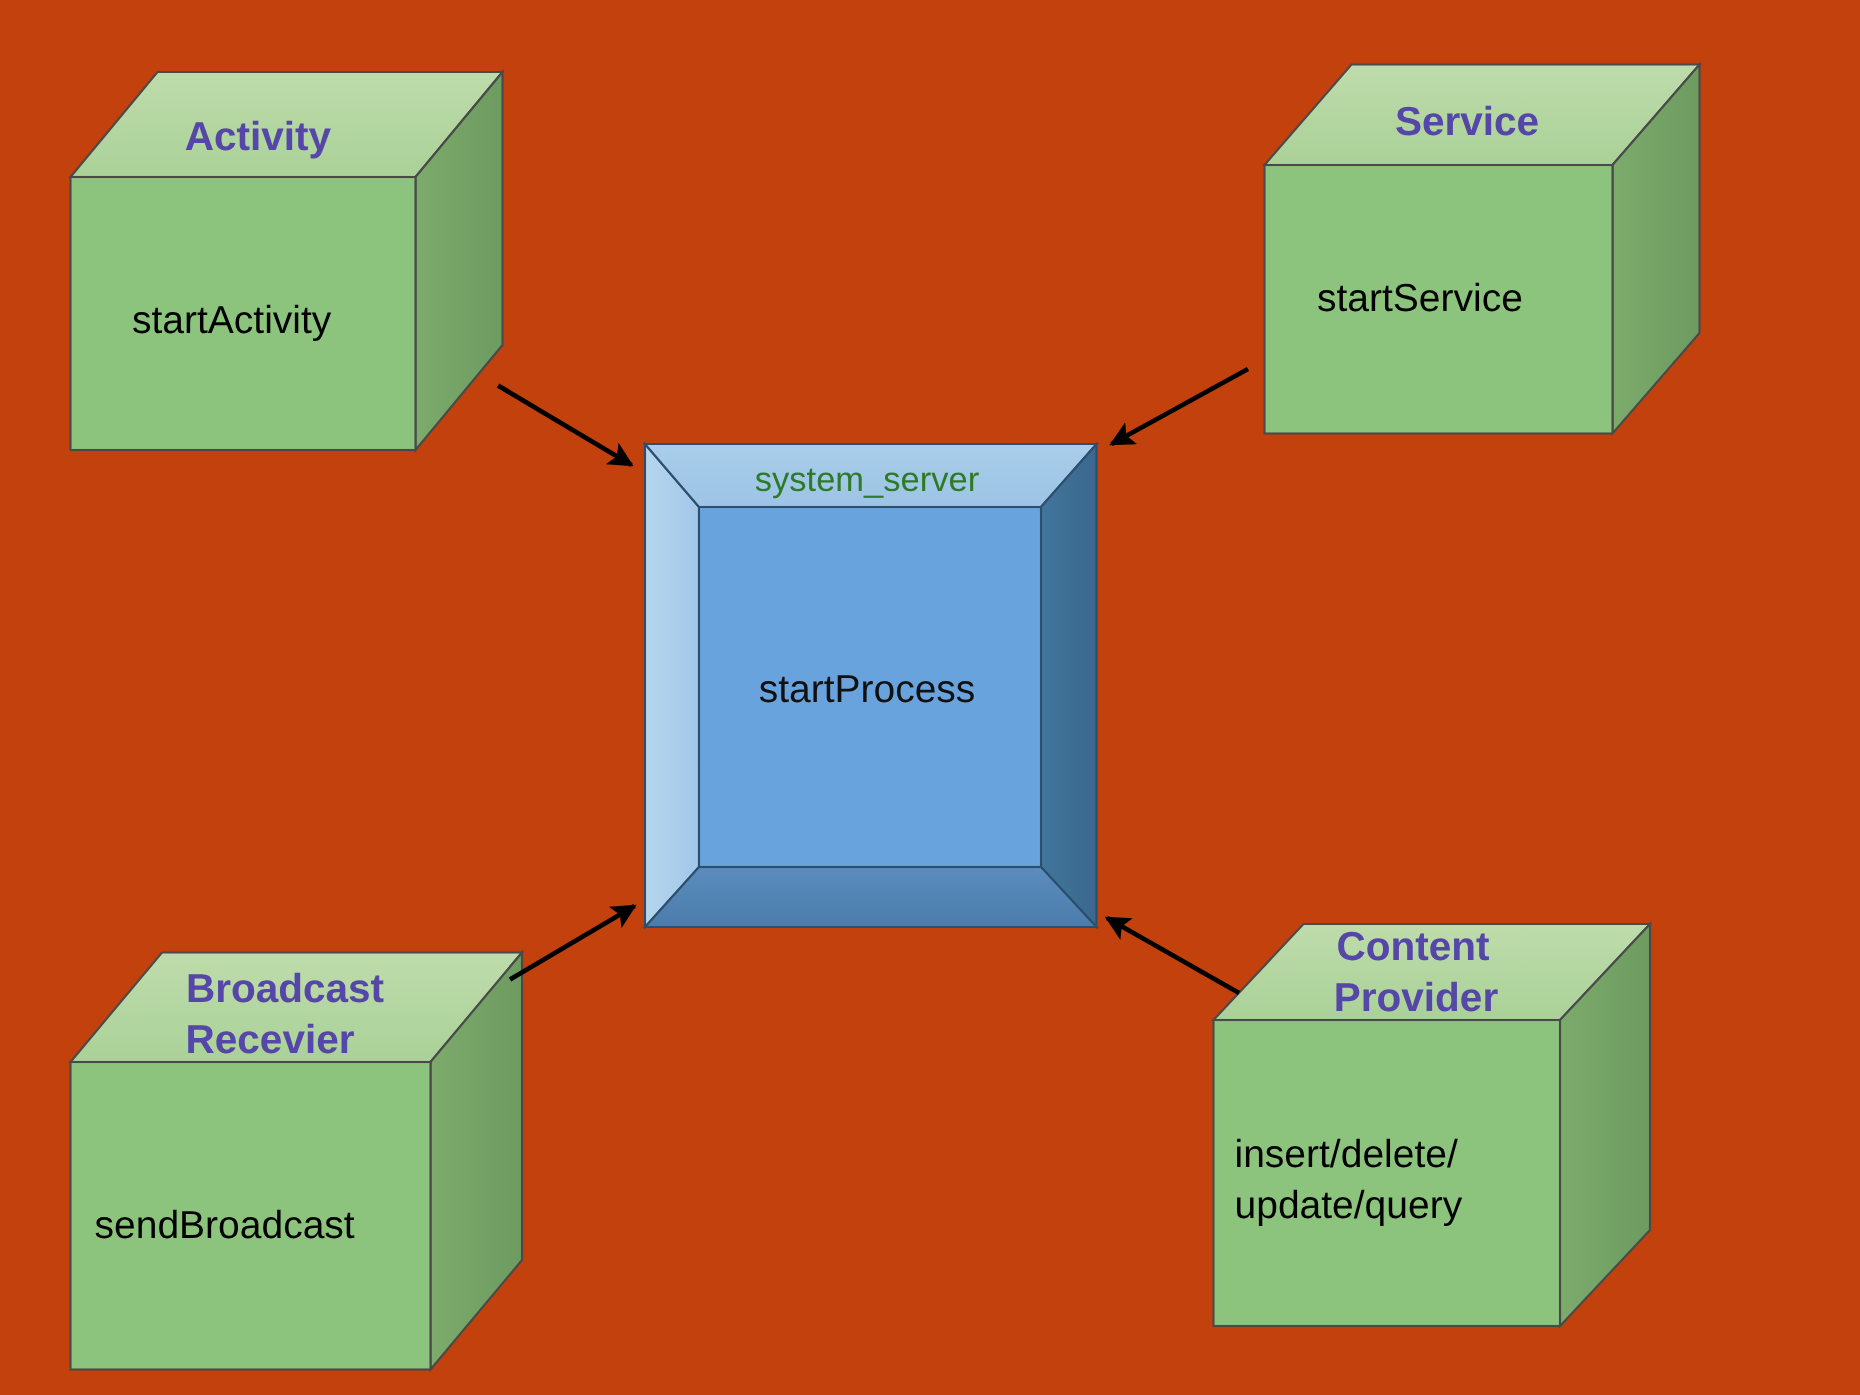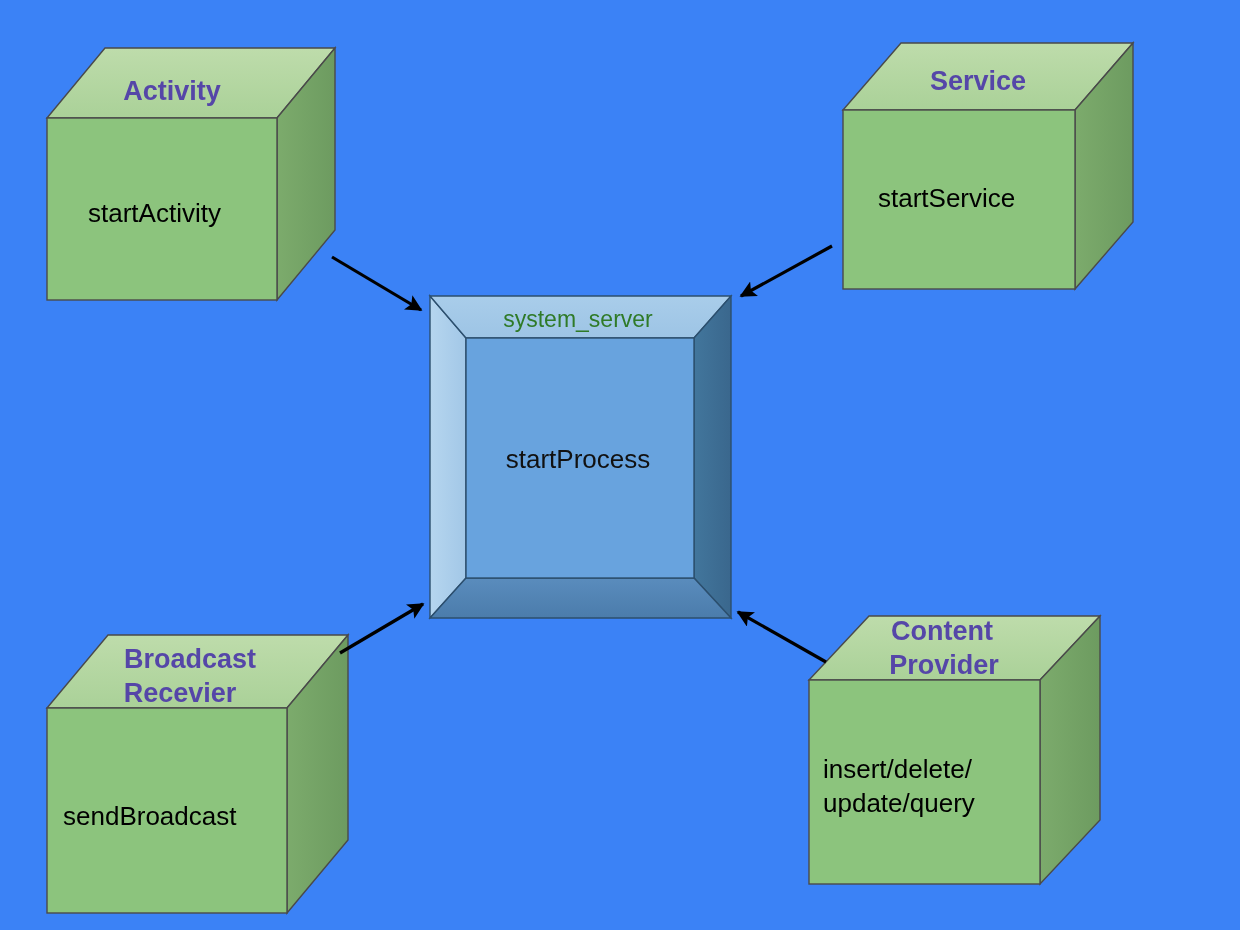--- a/index.html
+++ b/index.html
@@ -7,21 +7,21 @@
     padding: 0;
     background: #ffffff;
   }
   body {
     font-family: "Liberation Sans", sans-serif;
   }
   #canvas {
     position: relative;
     width: 1240px;
     height: 930px;
-    background: #3b82f6;
+    background: #c2410c;
     overflow: hidden;
   }
   #diagram-svg {
     position: absolute;
     left: 0;
     top: 0;
     width: 1240px;
     height: 930px;
   }
   .cube-title {

